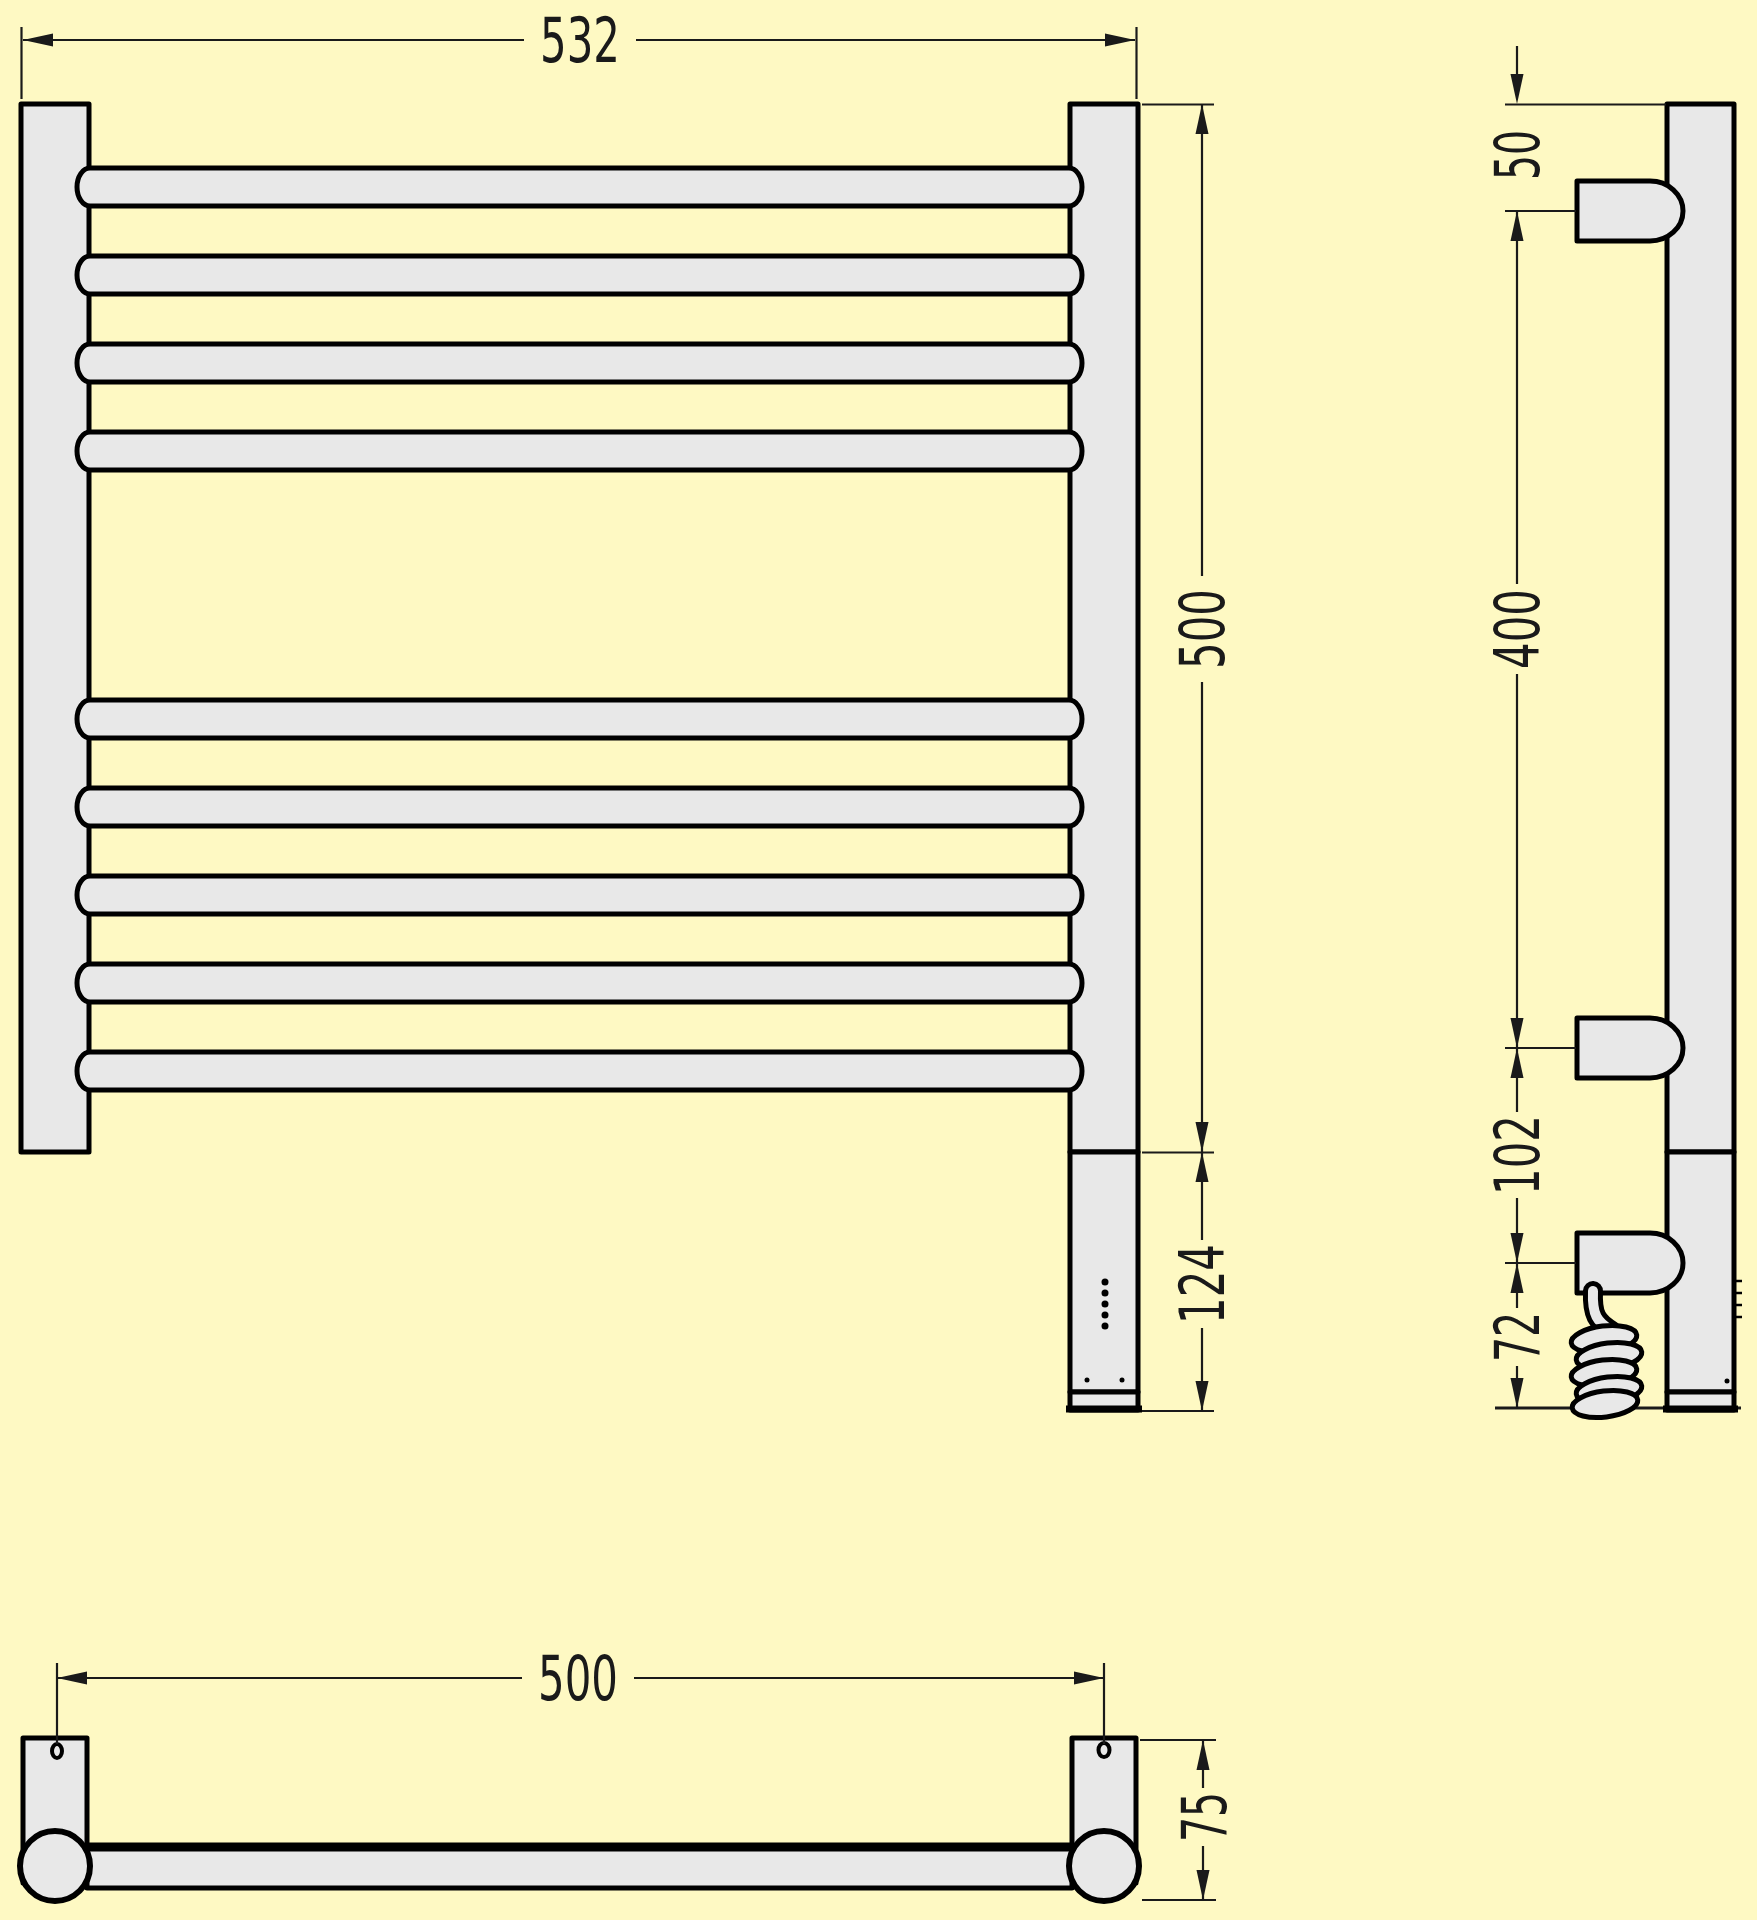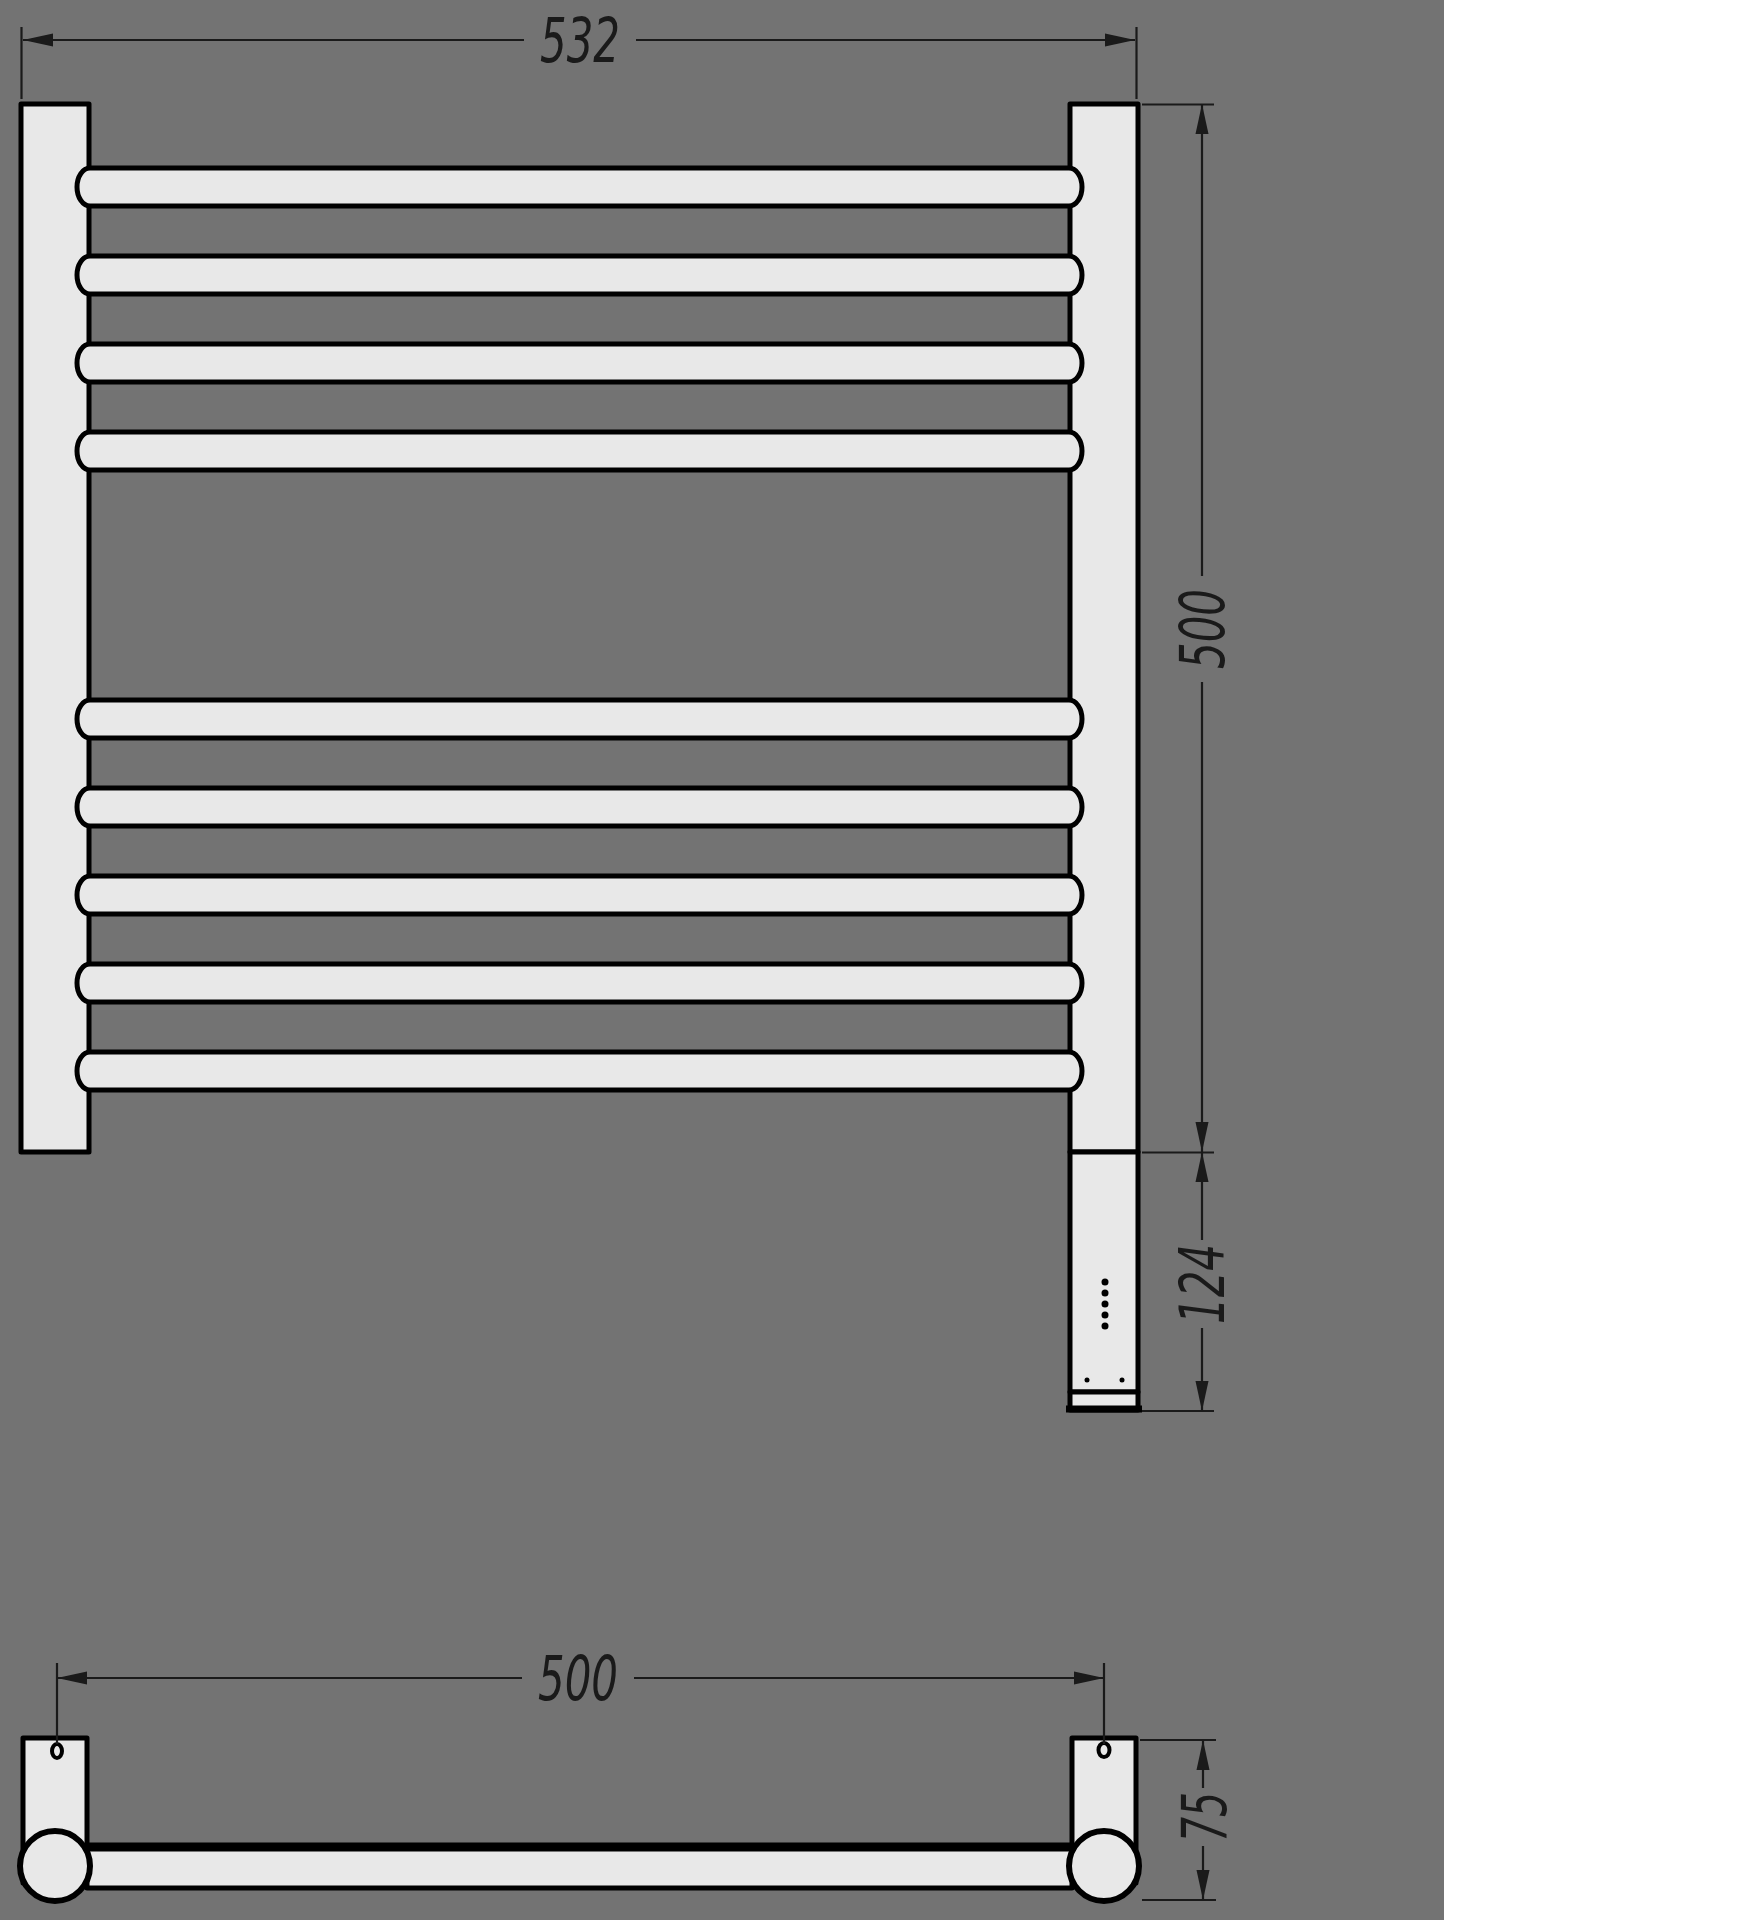--- a/index.html
+++ b/index.html
@@ -1,16 +1,16 @@
 <!DOCTYPE html>
 <html><head>
 <meta charset="utf-8">
 <style>
   html,body{margin:0;padding:0;background:#ffffff;}
-  .stage{width:1444px;height:1920px;background:#737373;position:relative;overflow:hidden;font-style:italic;}
+  .stage{width:1757px;height:1920px;background:#fef9c3;position:relative;overflow:hidden;}
   svg{display:block;}
   .part{fill:#e8e8e8;stroke:#000000;stroke-width:5;stroke-linejoin:round;}
   .part-thick{fill:#e8e8e8;stroke:#000000;stroke-width:6;stroke-linejoin:round;}
   .heavy{stroke:#000000;stroke-width:7;fill:none;stroke-linecap:butt;}
   .dim{stroke:#1a1a1a;stroke-width:2.2;fill:none;}
   .thin3{stroke:#1a1a1a;stroke-width:3;fill:none;}
   .tick{stroke:#000000;stroke-width:2.5;fill:none;}
   .arw{fill:#1a1a1a;stroke:none;}
   .dot{fill:#000000;stroke:none;}
   .hole{fill:#e8e8e8;stroke:#000000;stroke-width:4;}

